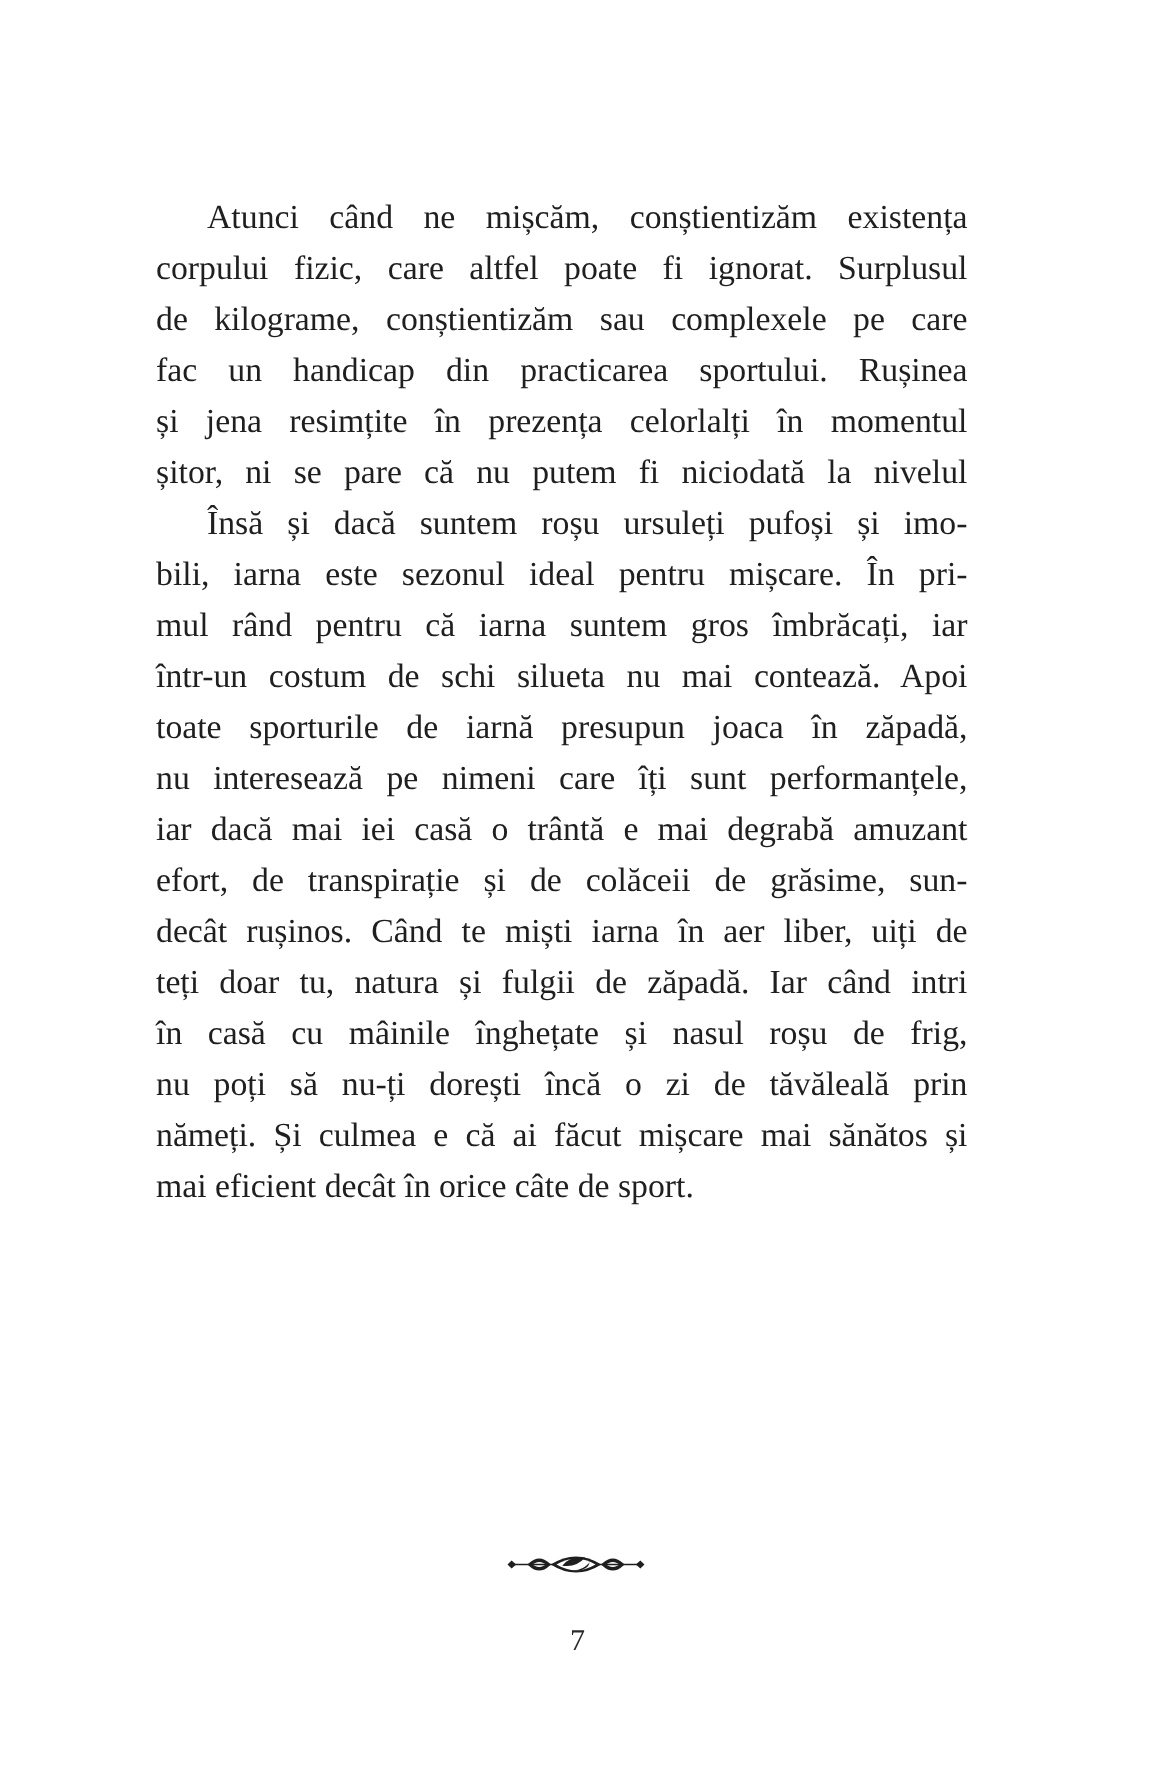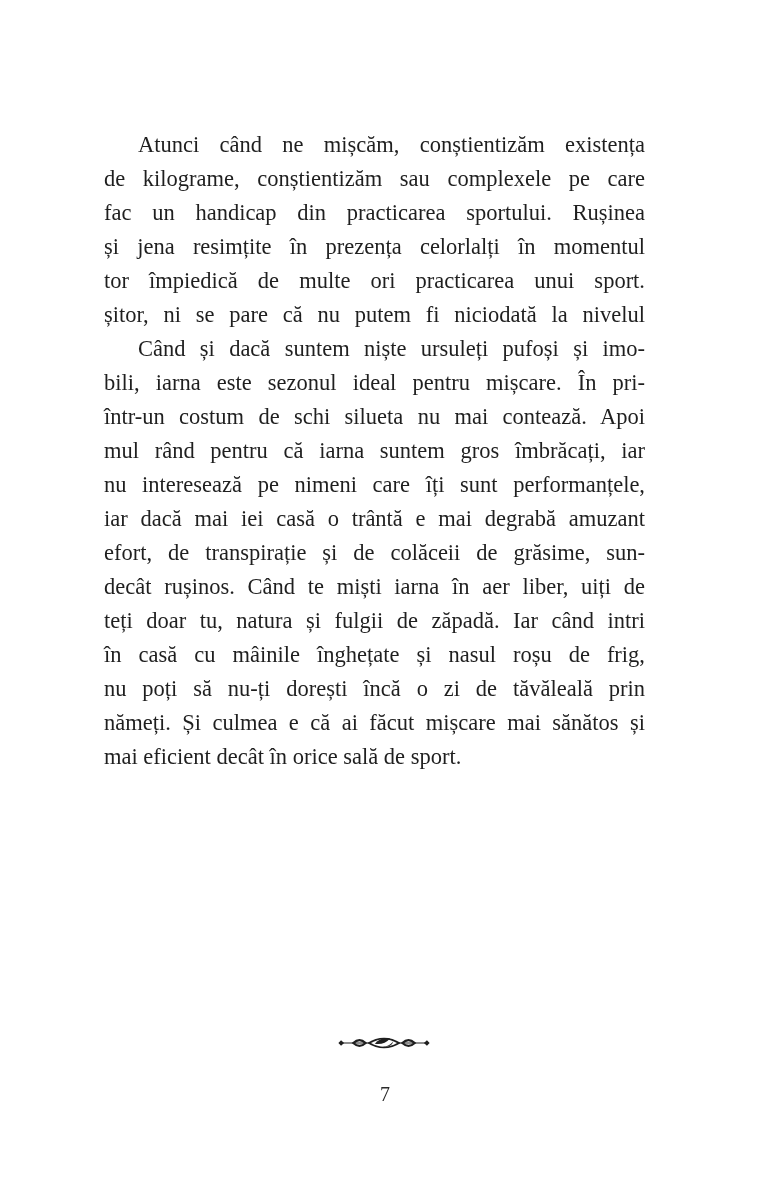--- a/index.html
+++ b/index.html
@@ -62,40 +62,41 @@
   }
 </style>
 </head>
 <body>
 
 <div class="page">
 
   <div class="text-block">
       <div class="paragraph">
         <div class="line first">Atunci când ne mișcăm, conștientizăm existența</div>
+        <div class="line">corpului fizic, care altfel poate fi ignorat. Surplusul</div>
         <div class="line">de kilograme, conștientizăm sau complexele pe care</div>
         <div class="line">fac un handicap din practicarea sportului. Rușinea</div>
         <div class="line">și jena resimțite în prezența celorlalți în momentul</div>
-        <div class="line">tor împiedică de multe ori practicarea unui sport.</div>
         <div class="line">șitor, ni se pare că nu putem fi niciodată la nivelul</div>
       </div>
       <div class="paragraph">
-        <div class="line first">Când și dacă suntem niște ursuleți pufoși și imo-</div>
+        <div class="line first">Însă și dacă suntem roșu ursuleți pufoși și imo-</div>
         <div class="line">bili, iarna este sezonul ideal pentru mișcare. În pri-</div>
+        <div class="line">mul rând pentru că iarna suntem gros îmbrăcați, iar</div>
         <div class="line">într-un costum de schi silueta nu mai contează. Apoi</div>
-        <div class="line">mul rând pentru că iarna suntem gros îmbrăcați, iar</div>
+        <div class="line">toate sporturile de iarnă presupun joaca în zăpadă,</div>
         <div class="line">nu interesează pe nimeni care îți sunt performanțele,</div>
         <div class="line">iar dacă mai iei casă o trântă e mai degrabă amuzant</div>
         <div class="line">efort, de transpirație și de colăceii de grăsime, sun-</div>
         <div class="line">decât rușinos. Când te miști iarna în aer liber, uiți de</div>
         <div class="line">teți doar tu, natura și fulgii de zăpadă. Iar când intri</div>
         <div class="line">în casă cu mâinile înghețate și nasul roșu de frig,</div>
         <div class="line">nu poți să nu-ți dorești încă o zi de tăvăleală prin</div>
         <div class="line">nămeți. Și culmea e că ai făcut mișcare mai sănătos și</div>
-        <div class="line last">mai eficient decât în orice sală de sport.</div>
+        <div class="line last">mai eficient decât în orice câte de sport.</div>
       </div>
     </div>
 
   <div class="ornament-wrap">
     <svg width="92" height="24" viewBox="0 0 120 30" xmlns="http://www.w3.org/2000/svg" aria-hidden="true">
 
       <path d="M2 15 H118" stroke="#1f1f1f" stroke-width="1.4" fill="none"></path>
 
       <path d="M4 11.5 L8 15 L4 18.5 L0.5 15 Z" fill="#1f1f1f"></path>
       <path d="M116 11.5 L119.5 15 L116 18.5 L112 15 Z" fill="#1f1f1f"></path>

